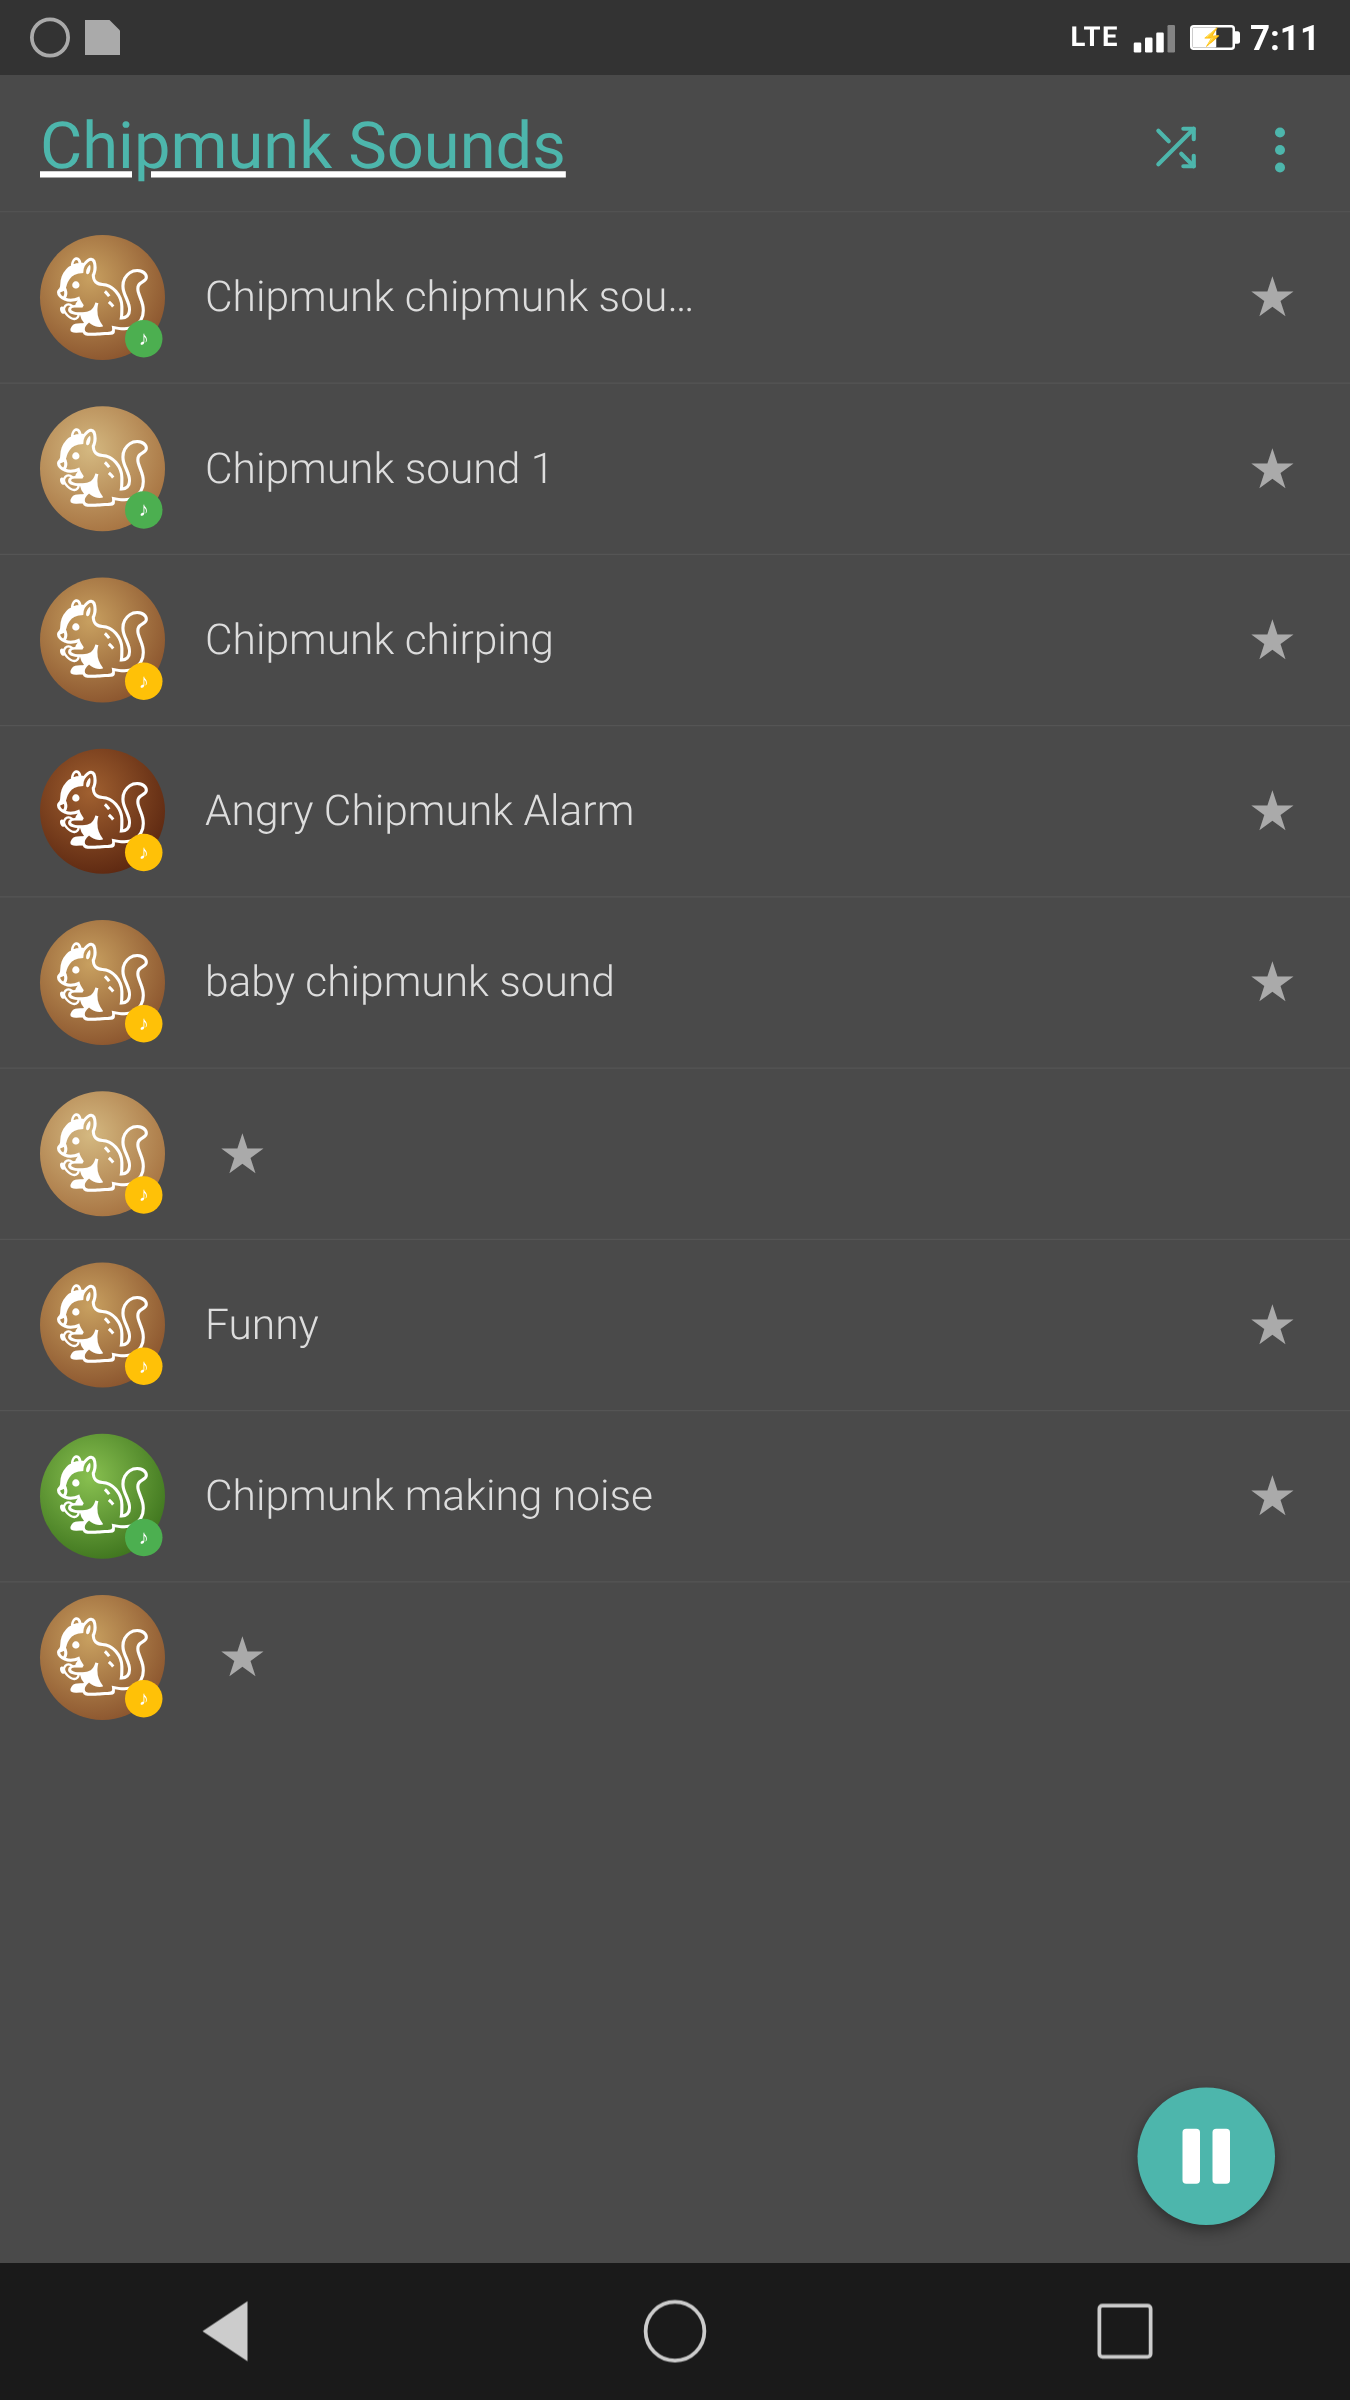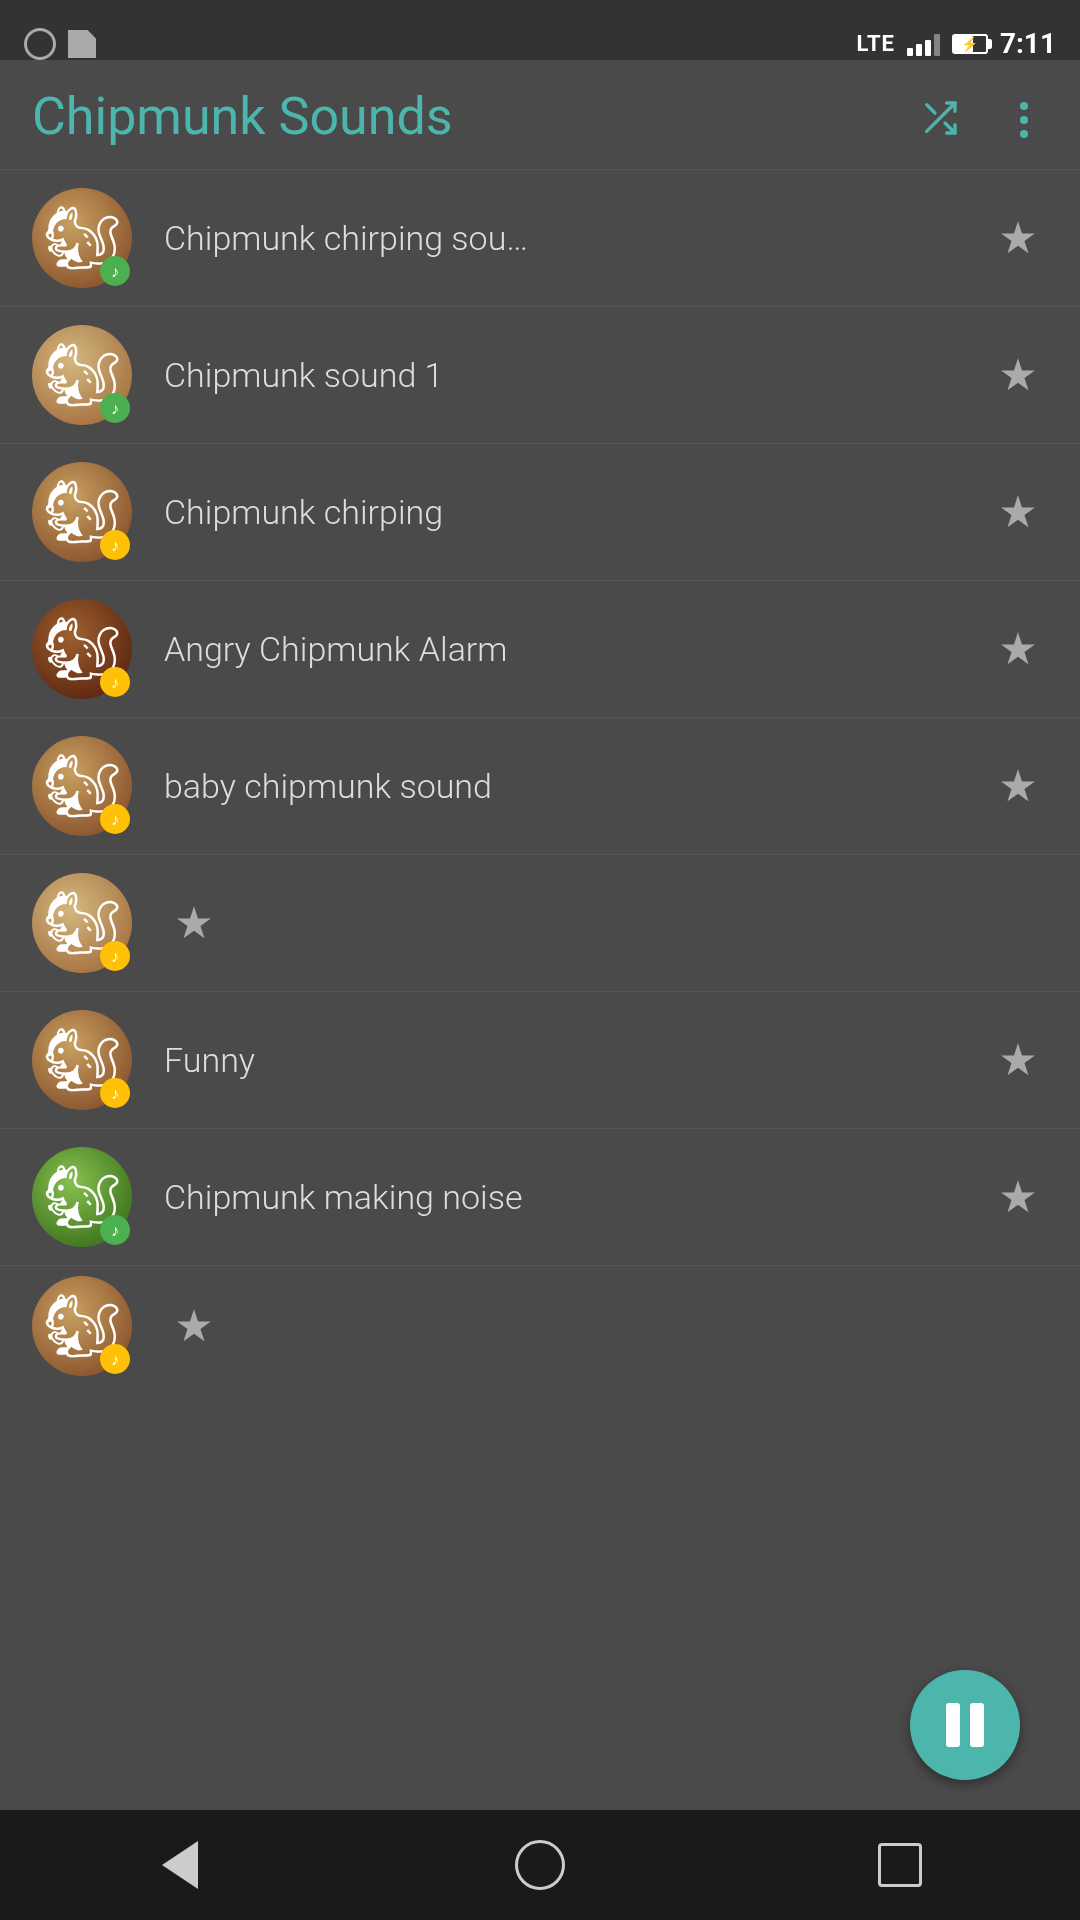--- a/index.html
+++ b/index.html
@@ -11,21 +11,21 @@
       font-family: 'Roboto', Arial, sans-serif;
       color: #fff;
       overflow-x: hidden;
     }
 
     
     .status-bar {
       background: #333;
       height: 60px;
       display: flex;
-      align-items: flex-end;
+      align-items: center;
       justify-content: space-between;
       padding: 0 24px;
     }
     .status-left {
       display: flex;
       align-items: center;
       gap: 12px;
     }
     .status-right {
       display: flex;
@@ -111,20 +111,21 @@
       background: #4a4a4a;
       padding: 28px 32px 24px 32px;
       display: flex;
       align-items: flex-start;
       justify-content: space-between;
       border-bottom: 1px solid #555;
     }
     .header-title-group {
       display: flex;
       flex-direction: column;
+      text-decoration: underline;
     }
     .app-title {
       font-size: 52px;
       font-weight: 400;
       color: #4db6ac;
       line-height: 1.1;
     }
     .app-subtitle {
       font-size: 26px;
       color: #bbb;
@@ -341,21 +342,21 @@
 <div class="sound-list" id="sound-list">
 <div class="sound-item">
       <div class="avatar-container">
         <div class="avatar-circle" style="background: radial-gradient(circle at 40% 35%, #c8a060, #7a4020); display:flex; align-items:center; justify-content:center;">
           <span style="font-size:62px; line-height:1;">🐿</span>
         </div>
         <div class="music-badge" style="background: #4caf50; position:absolute; bottom:2px; right:2px; width:30px; height:30px; border-radius:50%; display:flex; align-items:center; justify-content:center; font-size:16px;">
           <span style="color:#fff;">♪</span>
         </div>
       </div>
-      <span class="sound-name">Chipmunk chirping sou…</span>
+      <span class="sound-name">Chipmunk chipmunk sou…</span>
       <div class="star-btn">
         <span class="star-icon">★</span>
       </div>
     </div>
     <div class="sound-item">
       <div class="avatar-container">
         <div class="avatar-circle" style="background: radial-gradient(circle at 40% 35%, #d4b880, #9a6030); display:flex; align-items:center; justify-content:center;">
           <span style="font-size:62px; line-height:1;">🐿</span>
         </div>
         <div class="music-badge" style="background: #4caf50; position:absolute; bottom:2px; right:2px; width:30px; height:30px; border-radius:50%; display:flex; align-items:center; justify-content:center; font-size:16px;">

